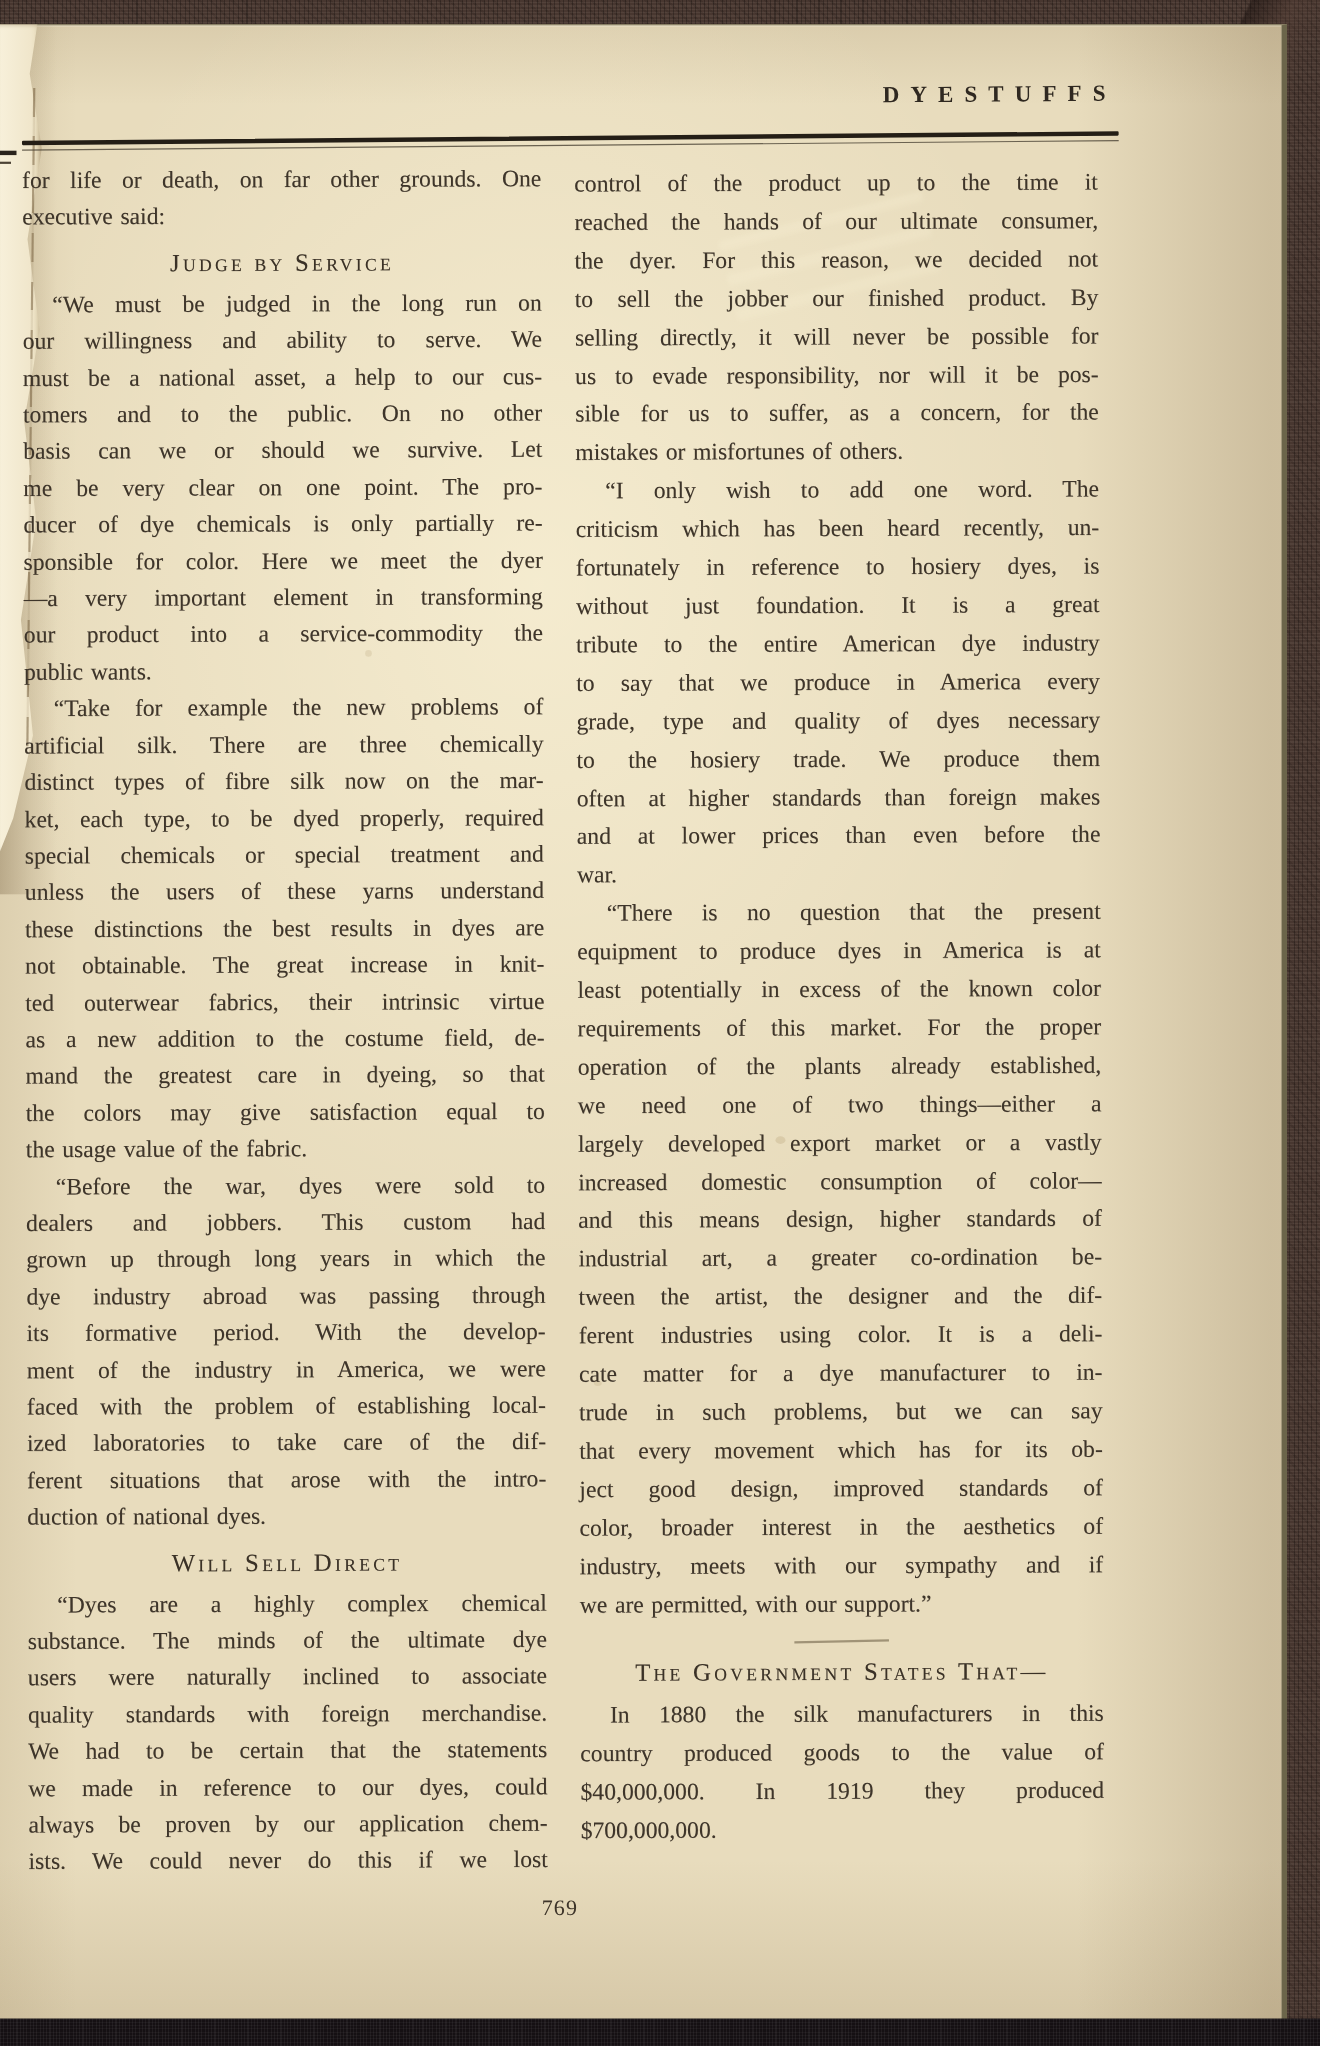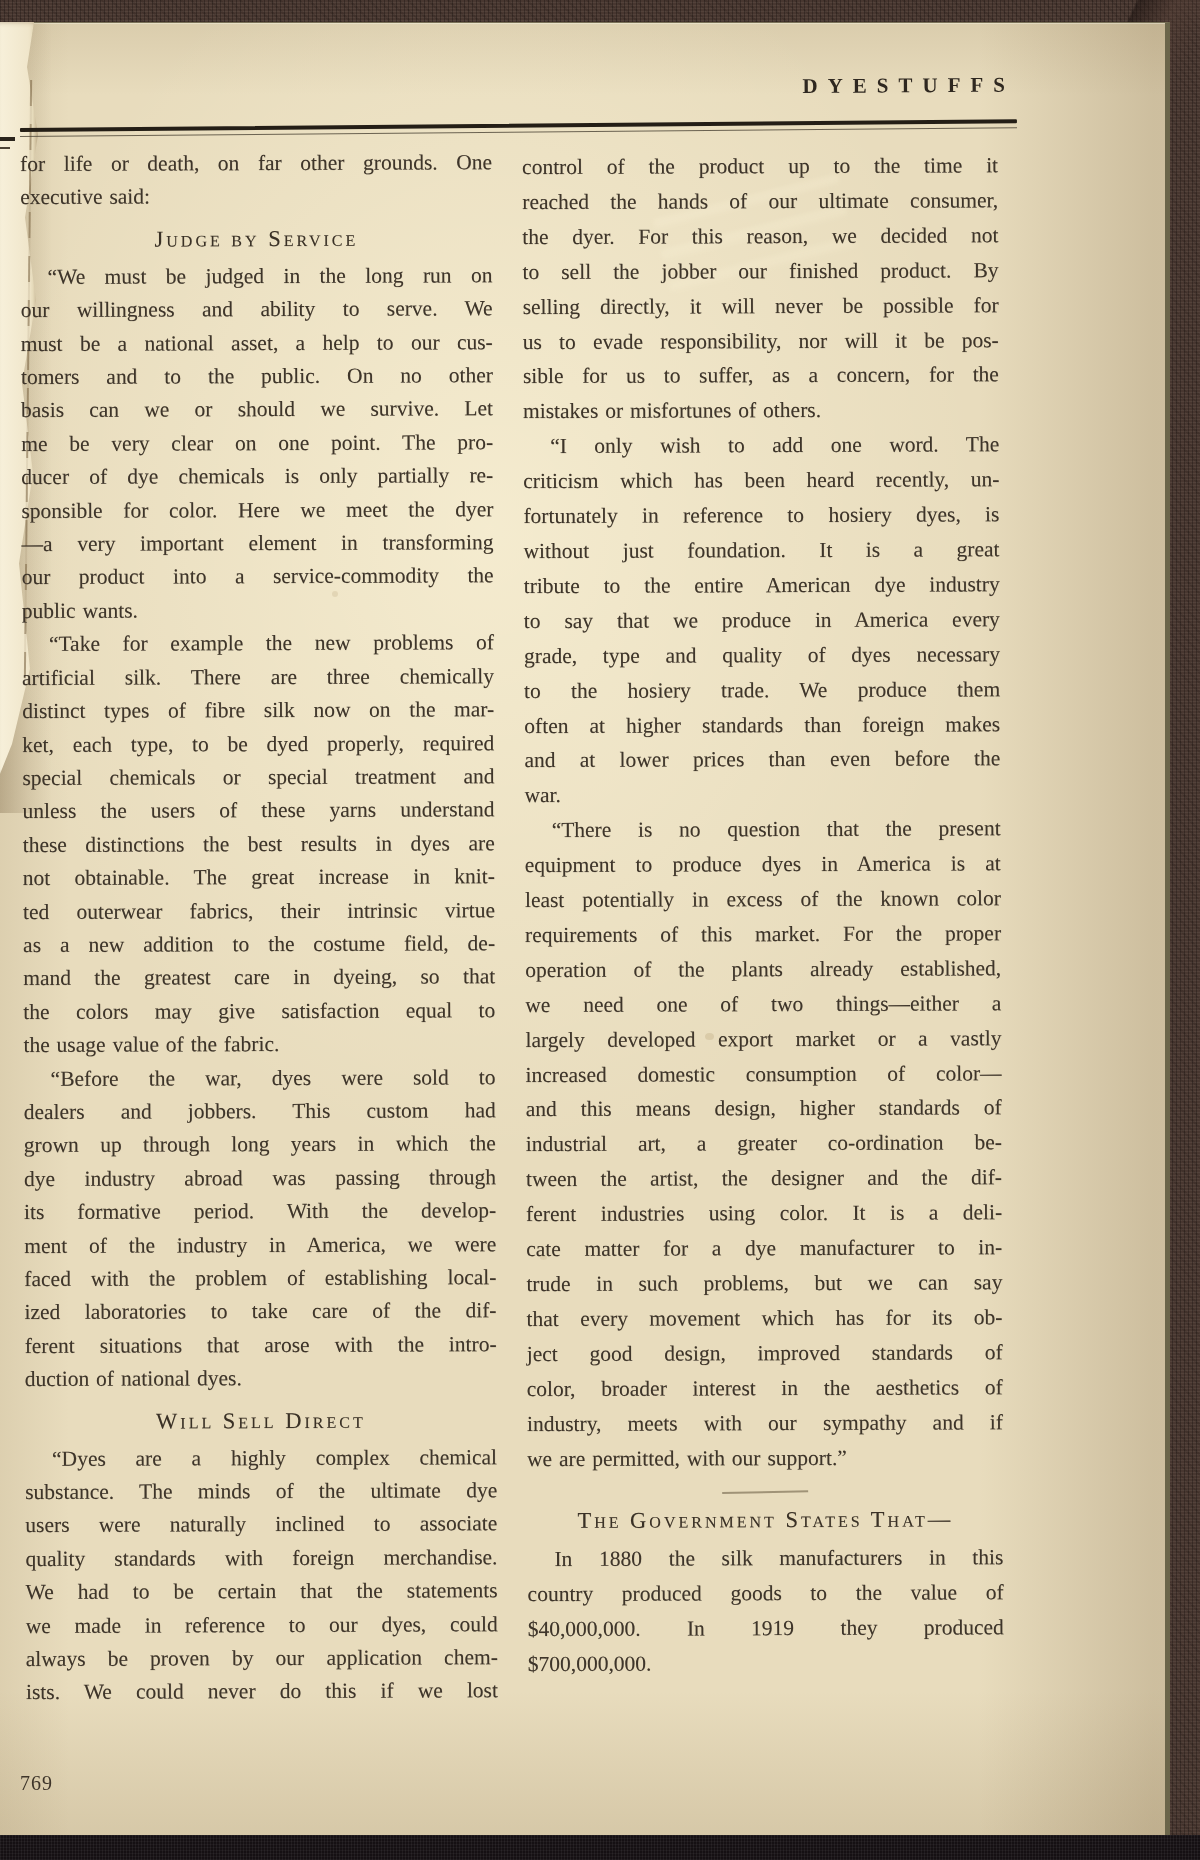--- a/index.html
+++ b/index.html
@@ -95,21 +95,21 @@
   .heading{
     text-align:center;font-variant:small-caps;letter-spacing:3px;
     font-size:22.5px;line-height:30px;margin:10px 0 6px;color:#3a3126;
     text-shadow:.25px .25px 0 rgba(58,49,38,.35);
   }
   .short-rule{
     width:86px;height:2px;background:#8d8165;margin:16px auto 12px;
     transform:rotate(-1deg);opacity:.8;
   }
   .folio{
-    position:absolute;left:20px;top:1772px;width:978px;text-align:left;z-index:5;
+    position:absolute;left:20px;top:1724px;width:978px;text-align:center;z-index:5;
     font-size:20px;color:#3e352a;letter-spacing:1px;
   }
   
   .embossed-stamp{
     position:absolute;left:660px;top:158px;width:190px;height:110px;z-index:4;
     transform:rotate(-14deg);opacity:.5;filter:blur(2.5px);pointer-events:none;
     background:
       linear-gradient(to bottom,
         transparent 12%, rgba(255,248,222,.55) 16%, transparent 24%,
         transparent 40%, rgba(255,248,222,.5) 45%, transparent 54%,

